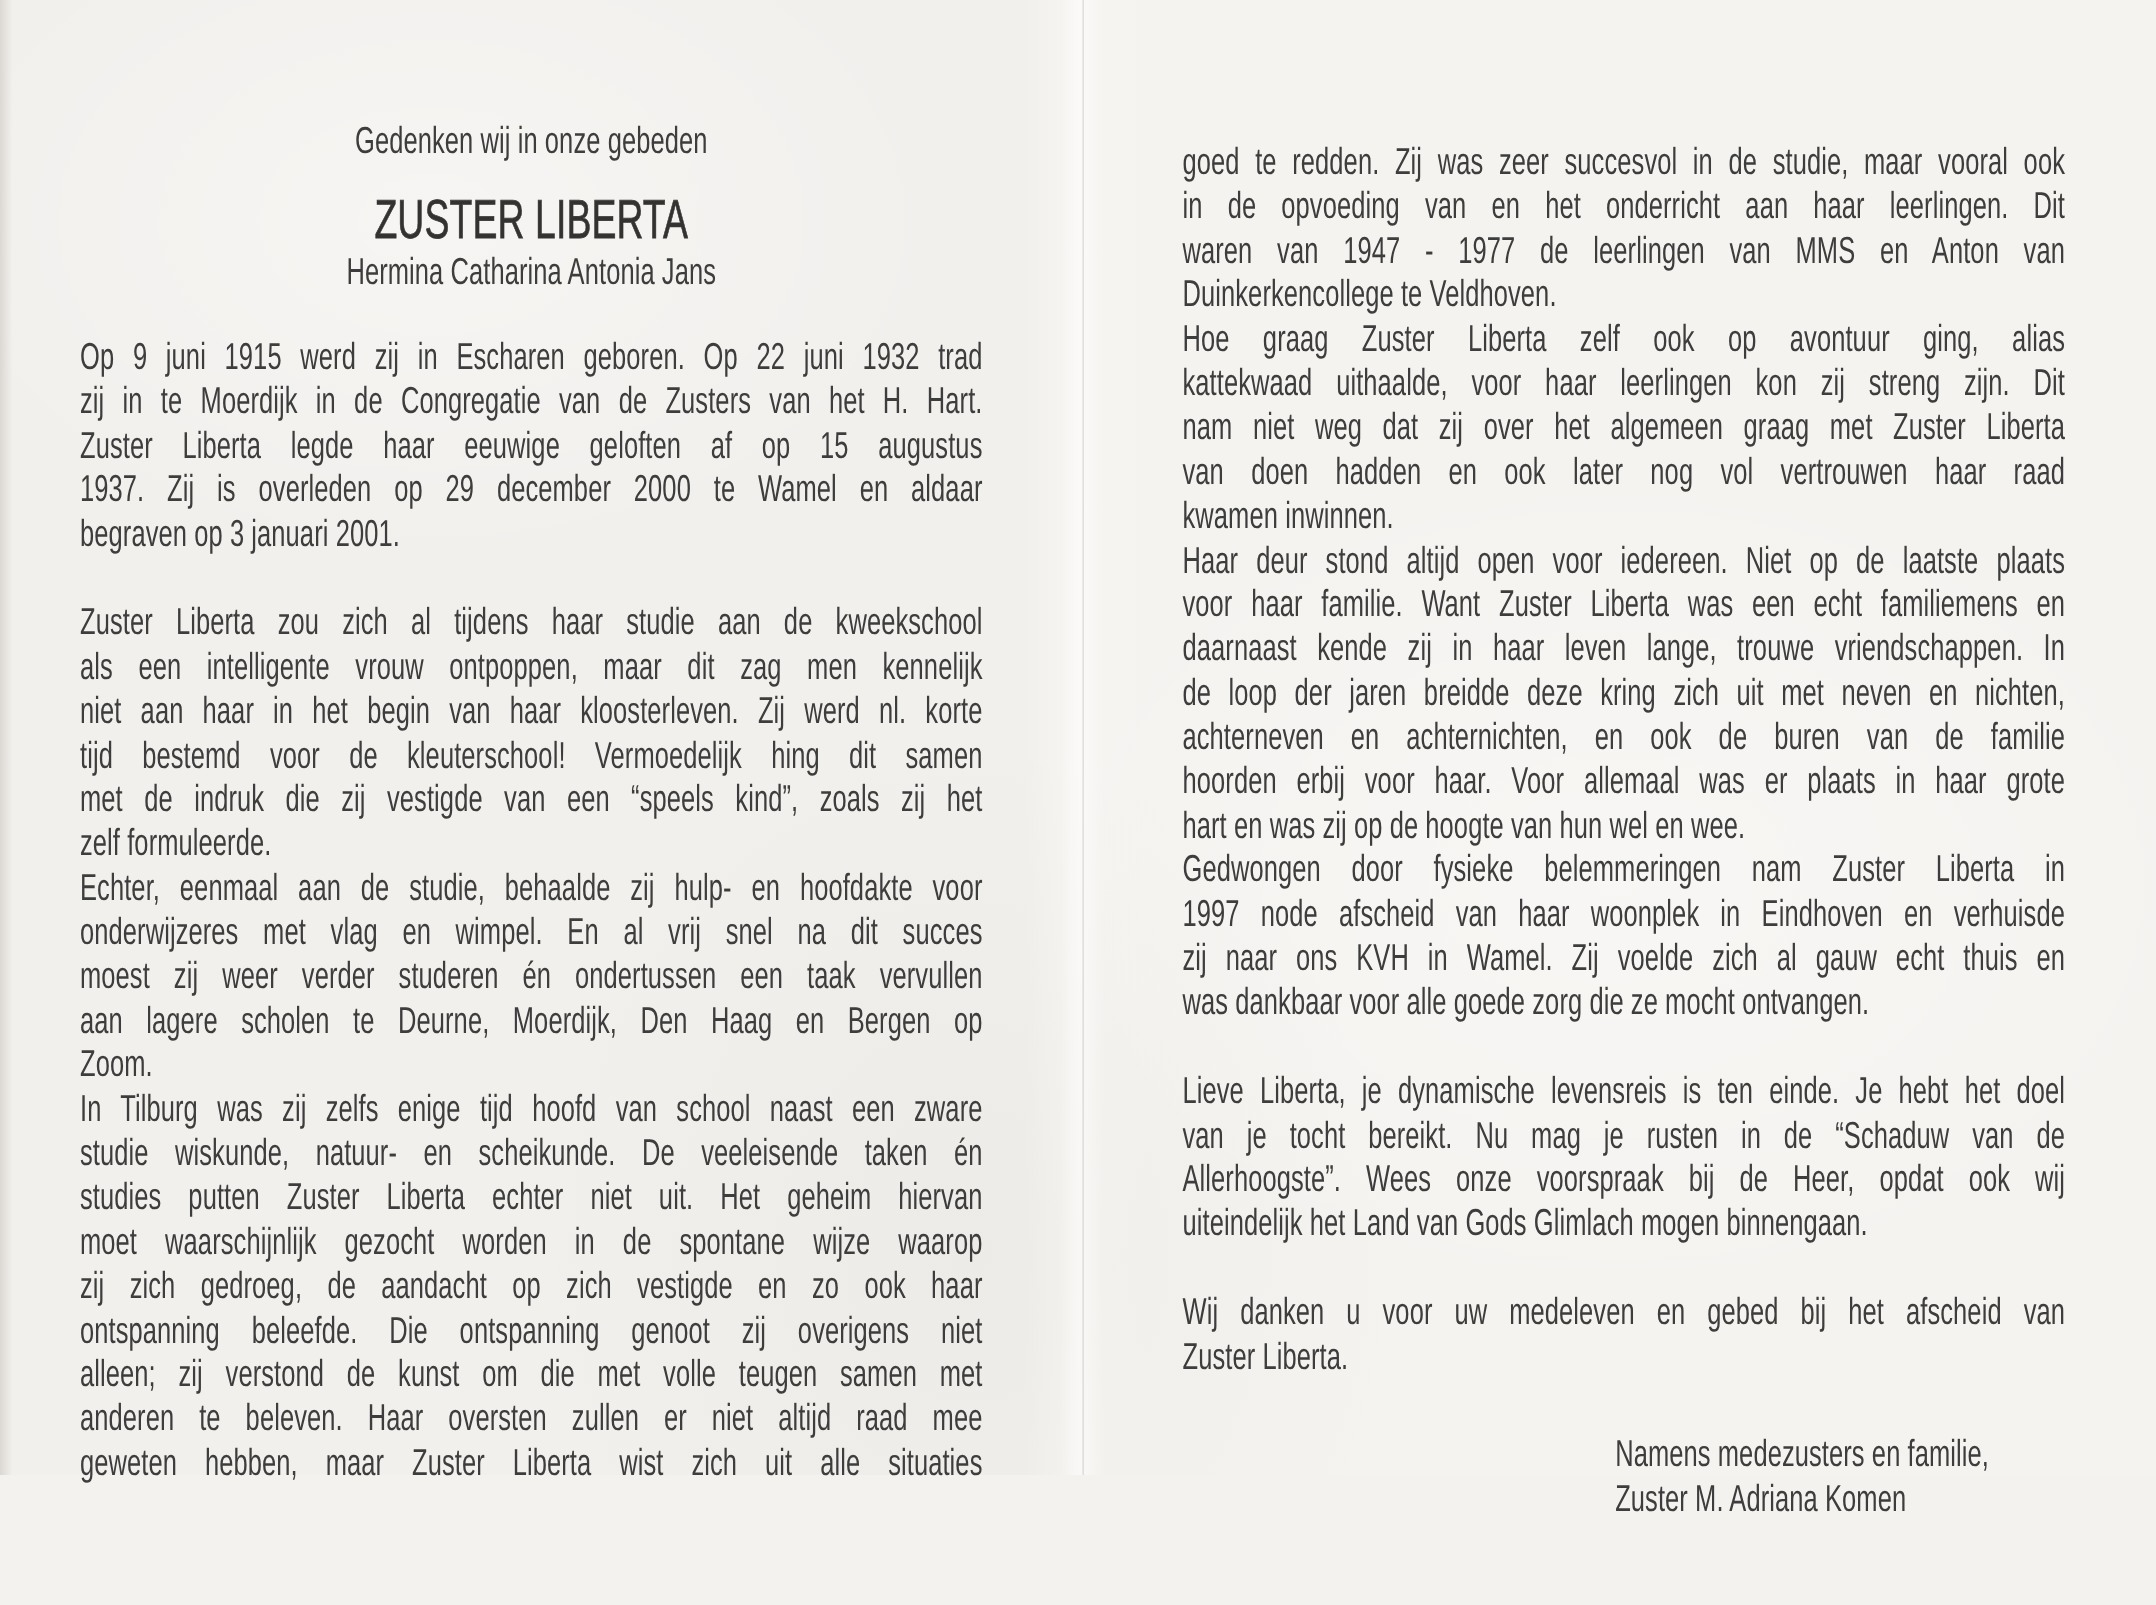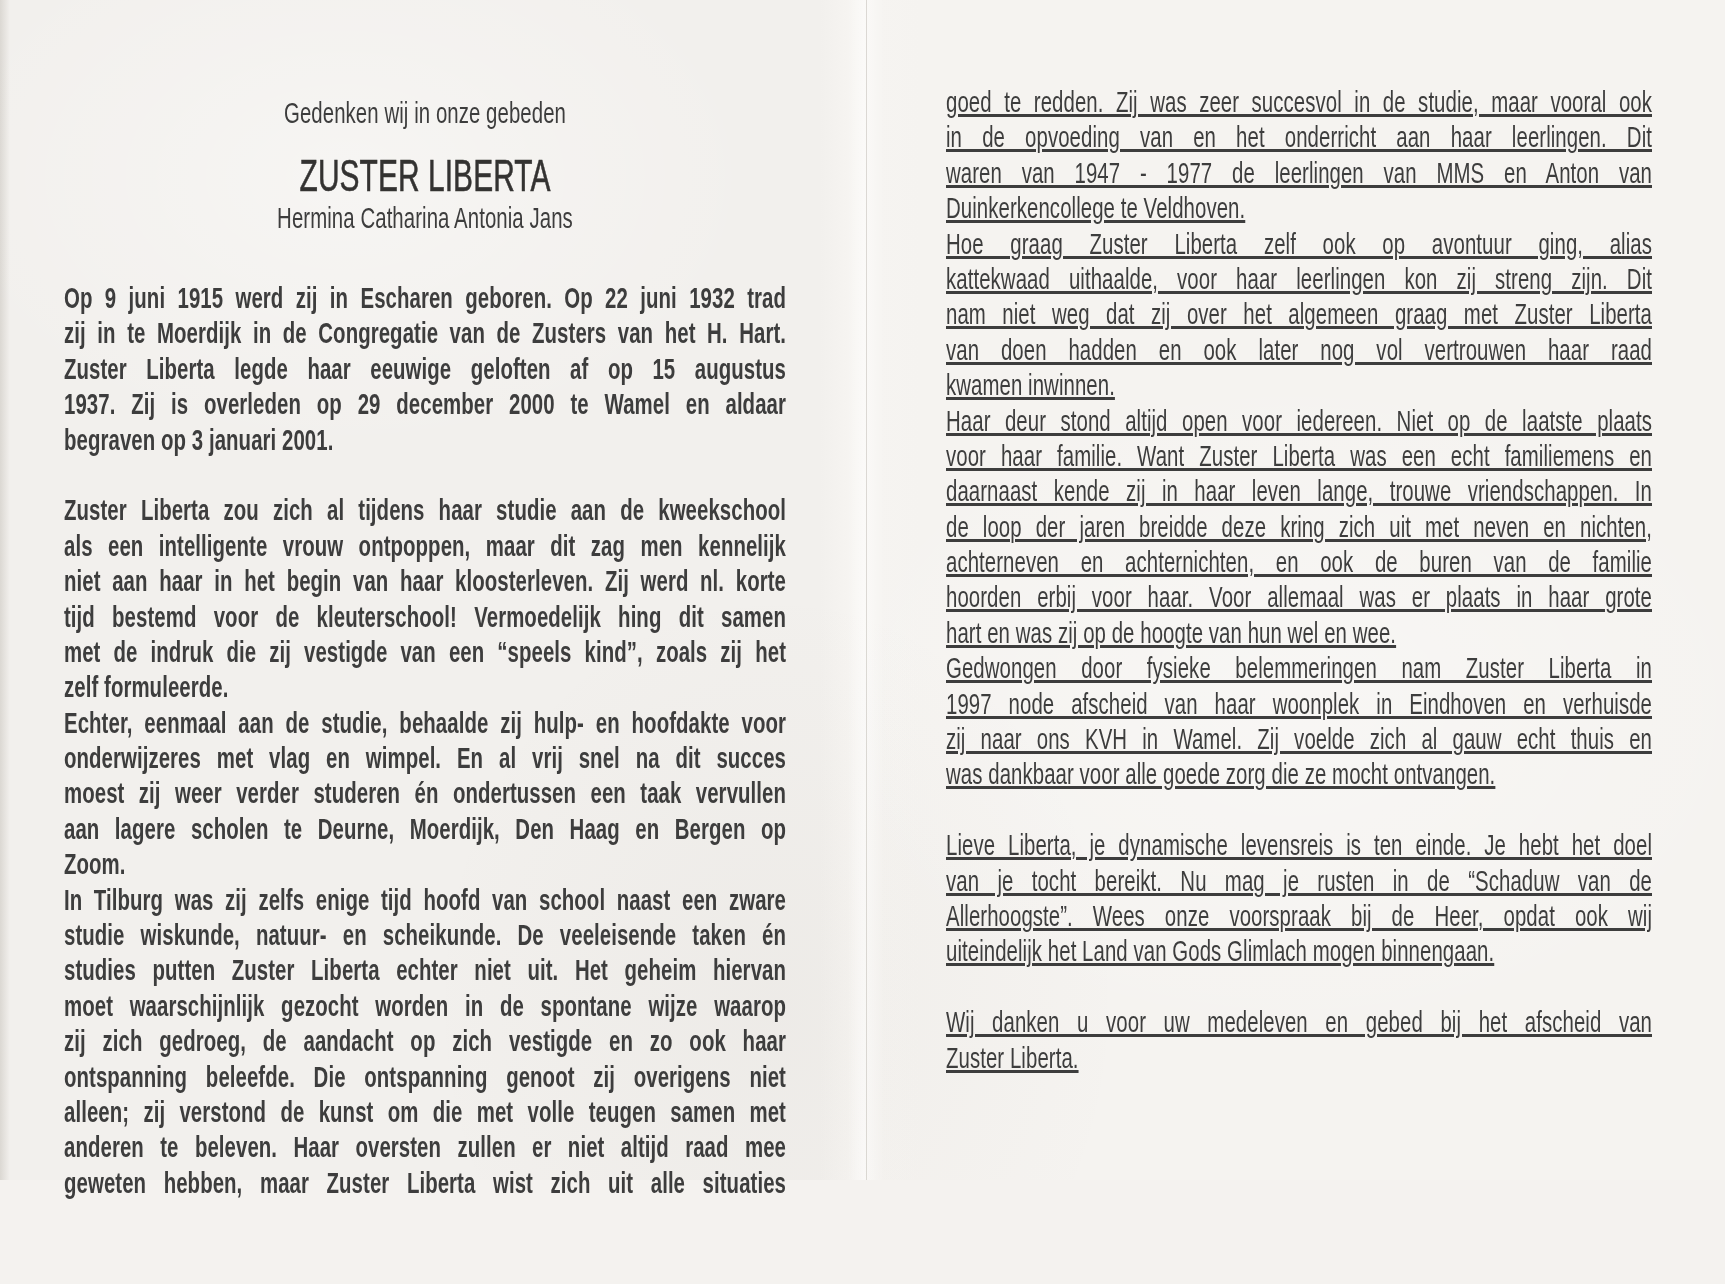--- a/index.html
+++ b/index.html
@@ -78,22 +78,22 @@
     top: 150px;
     font-size: 44px;
     height: 52px;
     line-height: 52px;
     color: #333231;
     -webkit-text-stroke: 0.6px #38373б;
     -webkit-text-stroke: 0.6px #383736;
   }
   .subtitle { top: 200px; }
 
-  .body-left  { position: absolute; left: 0; top: 280px; width: 100%; font-weight: bold; }
-  .body-right { position: absolute; left: 0; top: 84px; width: 100%; text-decoration: underline; }
+  .body-left  { position: absolute; left: 0; top: 268px; width: 100%; }
+  .body-right { position: absolute; left: 0; top: 112px; width: 100%; }
 
   .signature {
     margin-top: 8px;
   }
   .signature .line {
     text-align: left;
     text-align-last: left;
     padding-left: 509px;
   }
 </style>
@@ -166,15 +166,19 @@
           <div class="line gap"></div>
           <div class="line">Lieve Liberta, je dynamische levensreis is ten einde. Je hebt het doel</div>
           <div class="line">van je tocht bereikt. Nu mag je rusten in de “Schaduw van de</div>
           <div class="line">Allerhoogste”. Wees onze voorspraak bij de Heer, opdat ook wij</div>
           <div class="line flush">uiteindelijk het Land van Gods Glimlach mogen binnengaan.</div>
           <div class="line gap"></div>
           <div class="line">Wij danken u voor uw medeleven en gebed bij het afscheid van</div>
           <div class="line flush">Zuster Liberta.</div>
           <div class="line gap"></div>
         </div>
+      <div class="signature">
+        <div class="line">Namens medezusters en familie,</div>
+        <div class="line">Zuster M. Adriana Komen</div>
+      </div>
     </div>
   </div>
 </div>
 
 </body></html>

